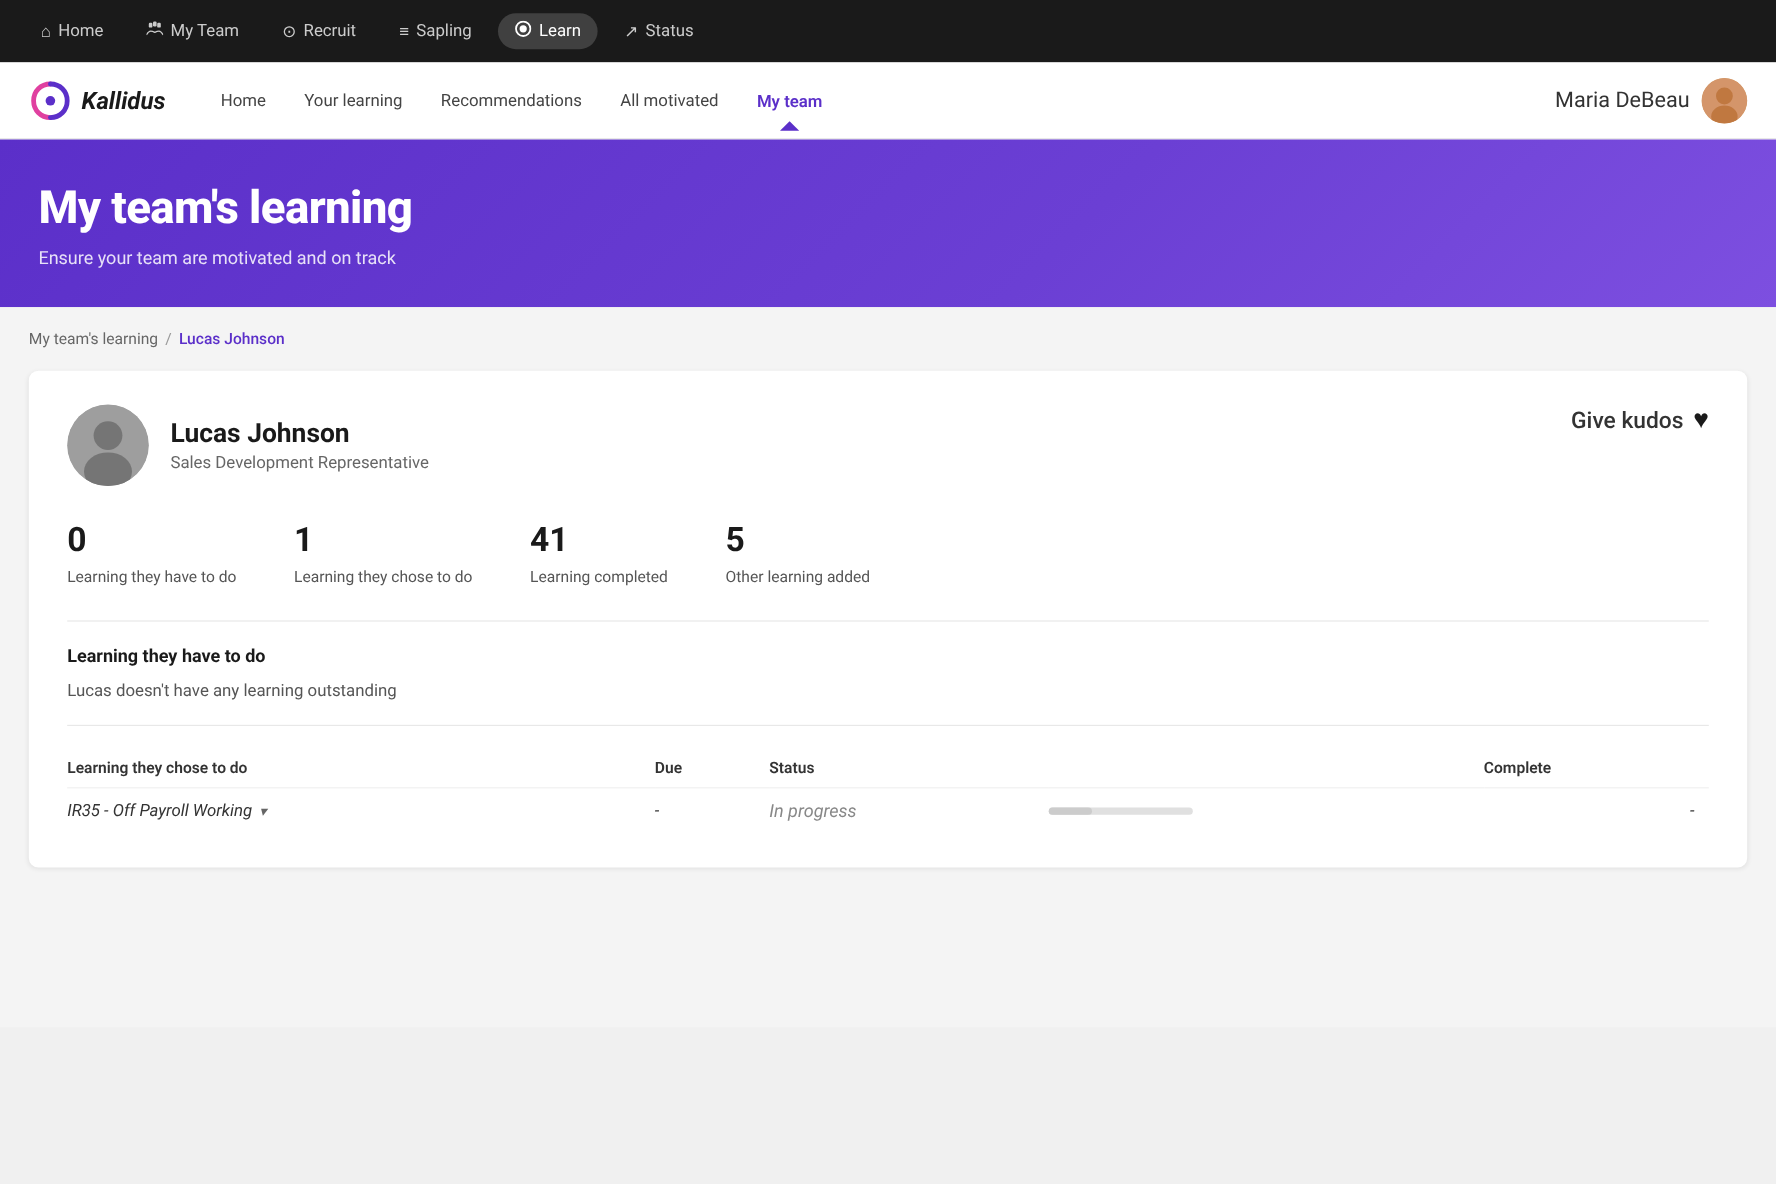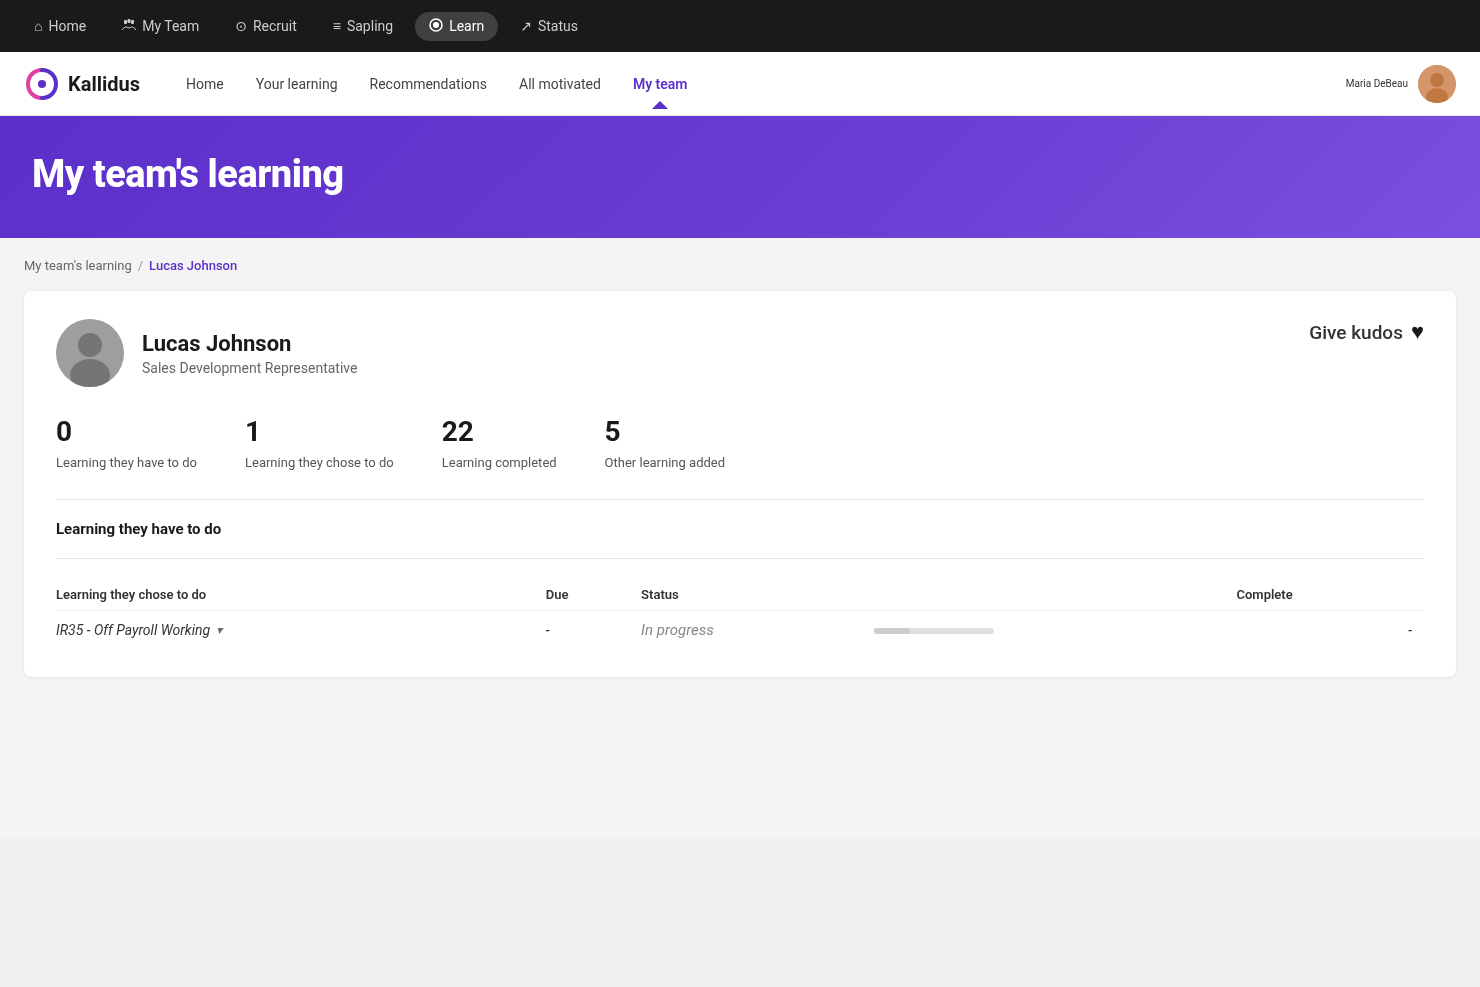--- a/index.html
+++ b/index.html
@@ -39,20 +39,21 @@
       align-items: center;
       padding: 0 24px;
       border-bottom: 1px solid #e8e8e8;
       position: relative;
     }
     .logo-area {
       display: flex;
       align-items: center;
       gap: 8px;
       margin-right: 32px;
+      font-style: italic;
     }
     .logo-icon {
       width: 36px;
       height: 36px;
     }
     .logo-text {
       font-size: 20px;
       font-weight: 700;
       color: #1a1a1a;
     }
@@ -73,21 +74,21 @@
     .sec-nav-link.active {
       color: #5b2fc9;
       font-weight: 600;
     }
     .user-area {
       display: flex;
       align-items: center;
       gap: 10px;
       margin-left: auto;
     }
-    .user-name { font-size: 10px; color: #333; text-align: center; }
+    .user-name { font-size: 18px; color: #333; text-align: center; }
     .user-avatar {
       width: 38px;
       height: 38px;
       border-radius: 50%;
       background: #d4a06a;
       overflow: hidden;
       display: flex;
       align-items: center;
       justify-content: center;
       font-size: 16px;
@@ -365,20 +366,21 @@
         <circle cx="19" cy="19" r="19" fill="#d4956a"></circle>
         <circle cx="19" cy="15" r="7" fill="#c07840"></circle>
         <ellipse cx="19" cy="32" rx="11" ry="9" fill="#c07840"></ellipse>
       </svg>
     </div>
   </div>
 </nav>
 
 <div class="hero-banner">
   <h1 class="hero-title">My team's learning</h1>
+  <p class="hero-subtitle">Ensure your team are motivated and on track</p>
 </div>
 
 <div class="main-content">
 
   <div class="breadcrumb">
     <span class="breadcrumb-link">My team's learning</span>
     <span class="breadcrumb-sep">/</span>
     <span class="breadcrumb-current">Lucas Johnson</span>
   </div>
 
@@ -407,33 +409,34 @@
     <div class="stats-row">
       <div class="stat-item">
         <span class="stat-number">0</span>
         <span class="stat-label">Learning they have to do</span>
       </div>
       <div class="stat-item">
         <span class="stat-number">1</span>
         <span class="stat-label">Learning they chose to do</span>
       </div>
       <div class="stat-item">
-        <span class="stat-number">22</span>
+        <span class="stat-number">41</span>
         <span class="stat-label">Learning completed</span>
       </div>
       <div class="stat-item">
         <span class="stat-number">5</span>
         <span class="stat-label">Other learning added</span>
       </div>
     </div>
 
     <hr class="divider">
 
     <div class="section">
       <div class="section-title">Learning they have to do</div>
+      <p class="section-empty">Lucas doesn't have any learning outstanding</p>
     </div>
 
     <hr class="divider">
 
     <div class="section">
       <table class="learning-table">
         <thead>
           <tr>
             <th>Learning they chose to do</th>
             <th>Due</th>

